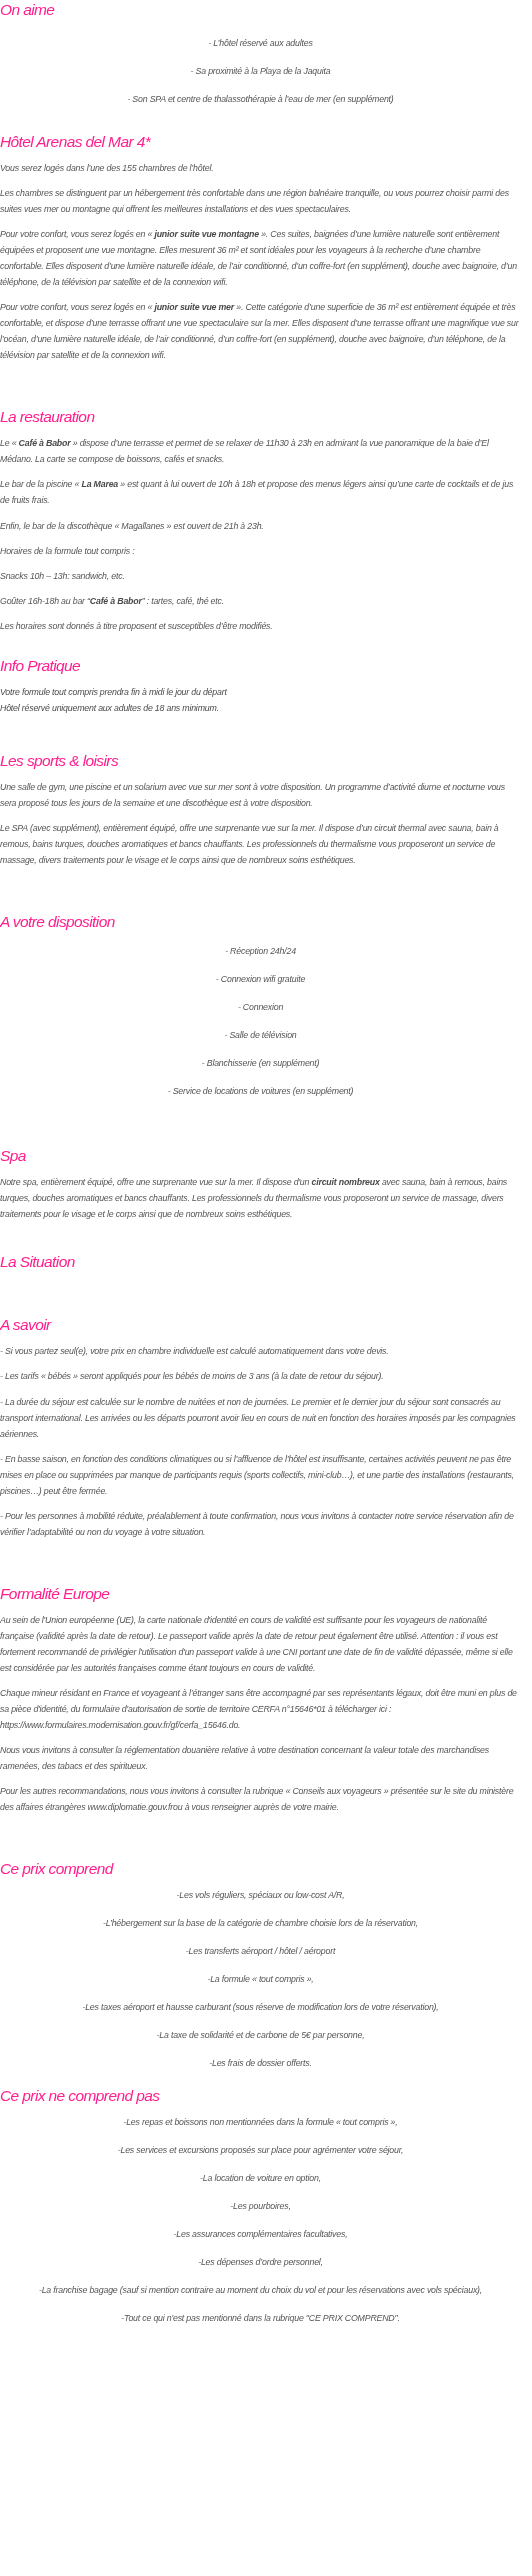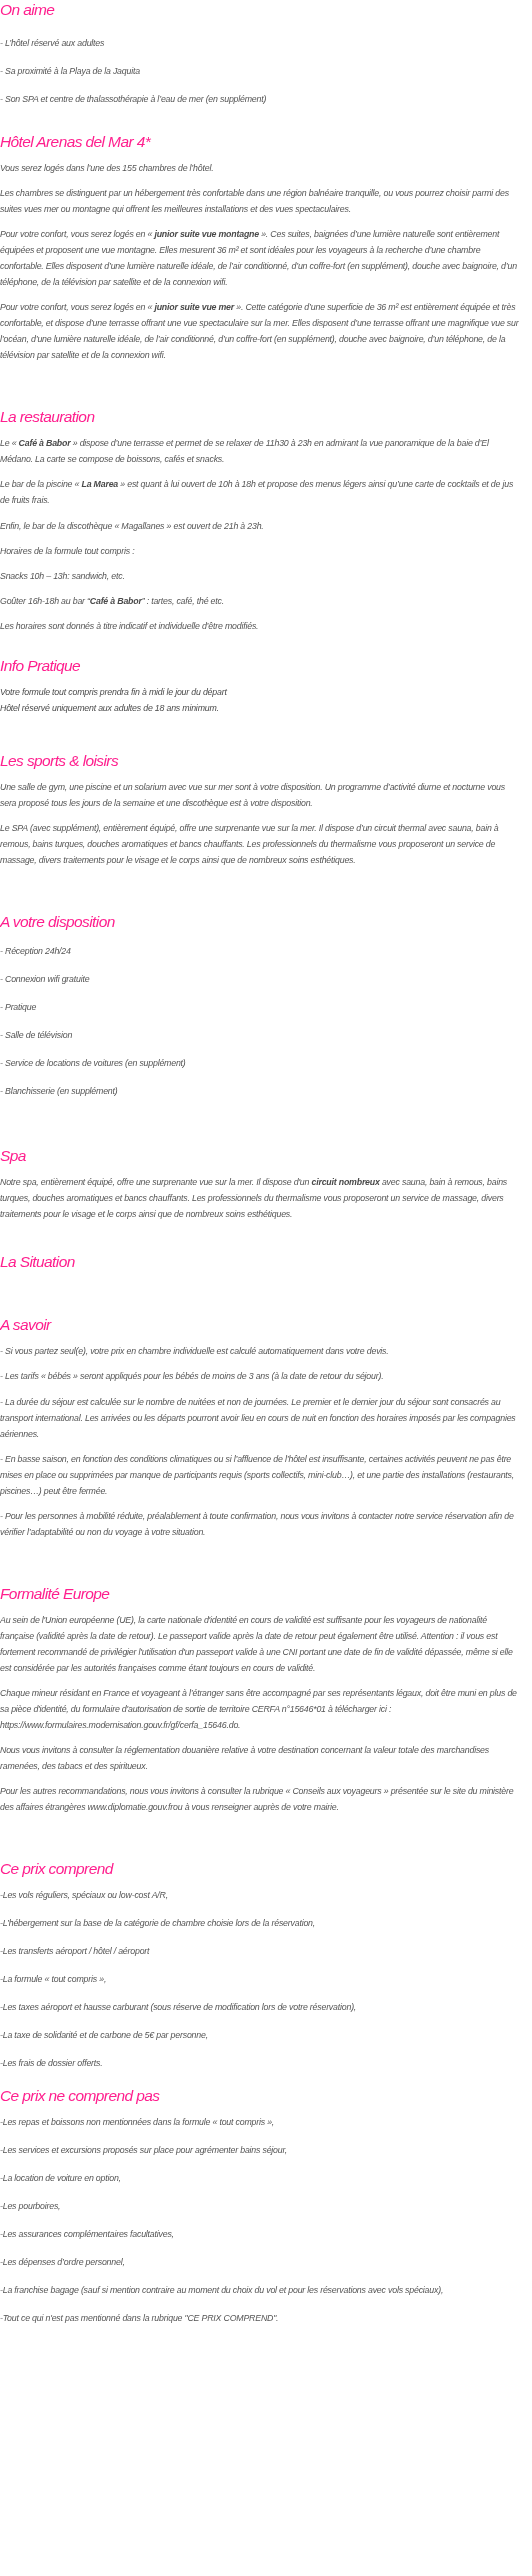--- a/index.html
+++ b/index.html
@@ -17,21 +17,21 @@
       color: #ff1f8e;
       font-family: "Liberation Sans", sans-serif;
       font-style: italic;
       font-weight: normal;
       font-size: 15.5px;
       line-height: 19.7px;
       letter-spacing: -0.6px;
       margin: 0 0 8.4px 0;
     }
     p { margin: 0 0 9.1px 0; }
-    .li { margin: 0 0 12px 0; }
+    .li { margin: 0 0 12px 0; text-align: center; }
     b { font-weight: bold; color: #4a4a4a; margin-top: 46px; }
     .strong-line { font-weight: normal; color: #4a4a4a; margin: 0; }
     .gap-lg { height: 35px; }
     .gap-md { height: 21px; }
     .gap-sm { height: 12.7px; }
   </style>
 </head>
 <body>
 
 <div class="page">
@@ -55,21 +55,21 @@
   <div class="gap-lg"></div>
 
   <section>
     <h2>La restauration</h2>
     <p><span>Le « </span><b>Café à Babor</b><span> » dispose d’une terrasse et permet de se relaxer de 11h30 à 23h en admirant la vue panoramique de la baie d’El Médano. La carte se compose de boissons, cafés et snacks.</span></p>
     <p><span>Le bar de la piscine « </span><b>La Marea</b><span> » est quant à lui ouvert de 10h à 18h et propose des menus légers ainsi qu’une carte de cocktails et de jus de fruits frais.</span></p>
     <p>Enfin, le bar de la discothèque « Magallanes » est ouvert de 21h à 23h.</p>
     <p>Horaires de la formule tout compris :</p>
     <p>Snacks 10h – 13h: sandwich, etc.</p>
     <p><span>Goûter 16h-18h au bar “</span><b>Café à Babor</b><span>” : tartes, café, thé etc.</span></p>
-    <p>Les horaires sont donnés à titre indicatif et individuelle d’être modifiés.</p>
+    <p>Les horaires sont donnés à titre proposent et susceptibles d’être modifiés.</p>
   </section>
   <div class="gap-sm"></div>
 
   <section>
     <h2>Info Pratique</h2>
     <p class="strong-line">Votre formule tout compris prendra fin à midi le jour du départ</p>
     <p class="strong-line">Hôtel réservé uniquement aux adultes de 18 ans minimum.</p>
   </section>
   <div class="gap-lg"></div>
 
@@ -78,24 +78,24 @@
     <p>Une salle de gym, une piscine et un solarium avec vue sur mer sont à votre disposition. Un programme d’activité diurne et nocturne vous sera proposé tous les jours de la semaine et une discothèque est à votre disposition.</p>
     <p>Le SPA (avec supplément), entièrement équipé, offre une surprenante vue sur la mer. Il dispose d’un circuit thermal avec sauna, bain à remous, bains turques, douches aromatiques et bancs chauffants. Les professionnels du thermalisme vous proposeront un service de massage, divers traitements pour le visage et le corps ainsi que de nombreux soins esthétiques.</p>
   </section>
   <div class="gap-lg"></div>
 
   <section>
     <h2>A votre disposition</h2>
     <div style="height:2.8px"></div>
     <p class="li">- Réception 24h/24</p>
     <p class="li">- Connexion wifi gratuite</p>
-    <p class="li">- Pratique</p>
+    <p class="li">- Connexion</p>
     <p class="li">- Salle de télévision</p>
+    <p class="li">- Blanchisserie (en supplément)</p>
     <p class="li">- Service de locations de voitures (en supplément)</p>
-    <p class="li">- Blanchisserie (en supplément)</p>
   </section>
   <div class="gap-lg"></div>
 
   <section>
     <h2>Spa</h2>
     <p><span>Notre spa, entièrement équipé, offre une surprenante vue sur la mer. Il dispose d'un </span><b>circuit nombreux</b><span> avec sauna, bain à remous, bains turques, douches aromatiques et bancs chauffants. Les professionnels du thermalisme vous proposeront un service de massage, divers traitements pour le visage et le corps ainsi que de nombreux soins esthétiques.</span></p>
   </section>
   <div class="gap-md"></div>
 
   <section>
@@ -130,21 +130,21 @@
     <p class="li">-La formule « tout compris »,</p>
     <p class="li">-Les taxes aéroport et hausse carburant (sous réserve de modification lors de votre réservation),</p>
     <p class="li">-La taxe de solidarité et de carbone de 5€ par personne,</p>
     <p class="li">-Les frais de dossier offerts.</p>
   </section>
   <div style="height:2.8px"></div>
 
   <section>
     <h2>Ce prix ne comprend pas</h2>
     <p class="li">-Les repas et boissons non mentionnées dans la formule « tout compris »,</p>
-    <p class="li">-Les services et excursions proposés sur place pour agrémenter bains séjour,</p>
+    <p class="li">-Les services et excursions proposés sur place pour agrémenter votre séjour,</p>
     <p class="li">-La location de voiture en option,</p>
     <p class="li">-Les pourboires,</p>
     <p class="li">-Les assurances complémentaires facultatives,</p>
     <p class="li">-Les dépenses d’ordre personnel,</p>
     <p class="li">-La franchise bagage (sauf si mention contraire au moment du choix du vol et pour les réservations avec vols spéciaux),</p>
     <p class="li">-Tout ce qui n'est pas mentionné dans la rubrique "CE PRIX COMPREND".</p>
   </section>
 
 </div>
 

